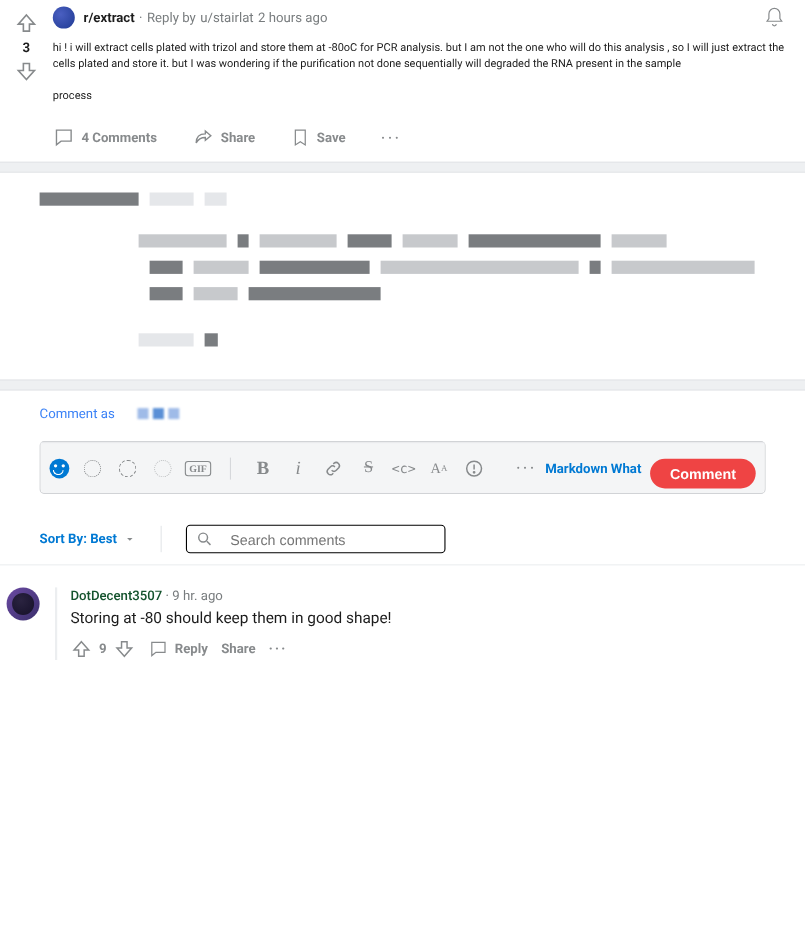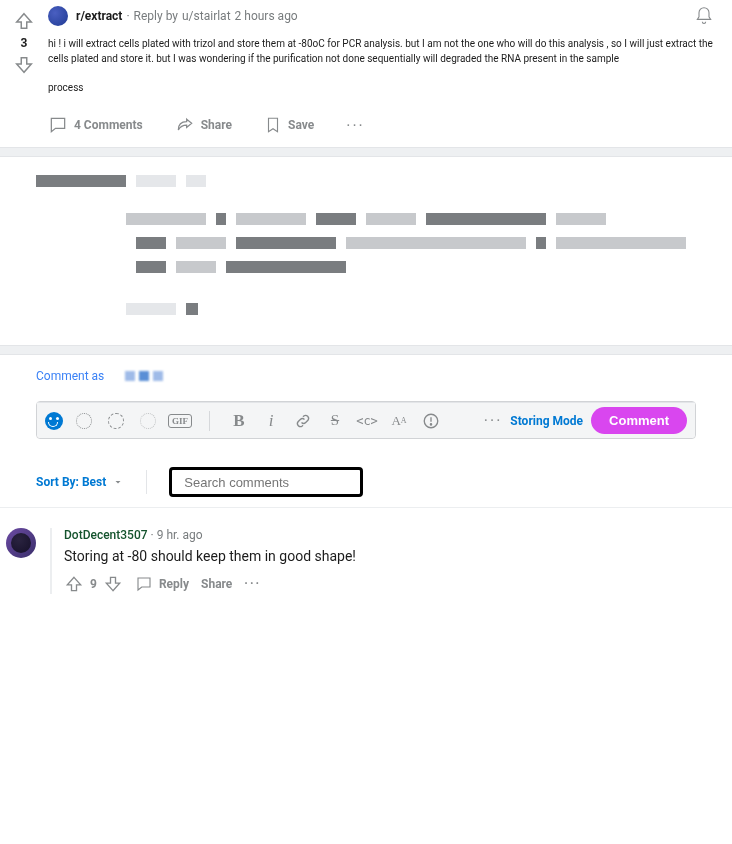--- a/index.html
+++ b/index.html
@@ -41,25 +41,25 @@
 .tb-icon.smiley::after{content:"";position:absolute;width:8px;height:4px;border:1.5px solid #fff;border-top:none;border-radius:0 0 8px 8px;bottom:3px;left:3px;}
 .tb-dotted { width:16px;height:16px;border:1.5px dotted #878a8c;border-radius:50%; }
 .tb-gif { font-size:9px;font-weight:700;border:1.5px solid #878a8c;border-radius:3px;padding:1px 3px;color:#878a8c; }
 .tb-sep { width:1px; height:20px; background:#d6d8db; margin:0 8px; }
 .tb-b { font-weight:700; font-size:17px; color:#878a8c; }
 .tb-i { font-style:italic; font-size:17px; color:#878a8c; }
 .tb-s { text-decoration:line-through; font-size:15px; color:#878a8c; }
 .tb-c { font-size:12px; color:#878a8c; font-family:monospace; }
 .tb-right { margin-left: auto; display: flex; align-items: center; gap: 8px; }
 .md-mode { font-size: 12px; font-weight: 700; color: #0079d3; cursor: pointer; }
-.comment-btn { background: #d946ef; color: #fff; font-size: 13px; font-weight: 700; border: none; border-radius: 18px; padding: 6px 18px; cursor: pointer; }
+.comment-btn { background: #ef4444; color: #fff; font-size: 13px; font-weight: 700; border: none; border-radius: 18px; padding: 6px 18px; cursor: pointer; margin-top: 10px; }
 .sort-row { display: flex; align-items: center; gap: 22px; padding: 10px 36px; border-bottom: 1px solid #eceef0; }
 .sort-label { font-size: 12px; font-weight: 700; color: #0079d3; display:flex; align-items:center; gap:6px; cursor:pointer;}
 .sep-v { width:1px; height:24px; background:#e3e5e8; }
-.search-box { display: flex; align-items: center; border: 3px solid #000000; border-radius: 4px; padding: 4px 8px; gap: 4px; width: 194px; }
+.search-box { display: flex; align-items: center; border: 1px solid #000000; border-radius: 4px; padding: 4px 8px; gap: 15px; width: 236px; }
 .search-box input { border: none; outline: none; font-size: 13px; flex:1; }
 .comment { display: flex; padding: 20px 8px 10px 8px; gap: 10px; }
 .avatar { width: 30px; height: 30px; border-radius: 50%; background: linear-gradient(135deg,#6b4aa3,#3a2f6b); flex-shrink: 0; position:relative; margin-left:-2px;}
 .avatar::after{content:"";position:absolute;inset:5px;background:radial-gradient(circle at 40% 35%,#2a2340,#151028);border-radius:50%;}
 .c-body { flex:1; border-left: 2px solid #eceef0; padding-left: 12px; margin-left:4px;}
 .c-meta { font-size: 12px; color: #787c7e; margin-bottom: 6px; }
 .c-user { font-weight: 500; color: #14532d; }
 .c-text { font-size: 14px; color: #1c1c1c; margin-bottom: 10px; }
 .c-actions { display: flex; align-items: center; gap: 12px; color: #878a8c; font-size: 12px; font-weight: 700; }
 .c-actions .vc { display:flex; align-items:center; gap:6px; }
@@ -194,21 +194,21 @@
         <div class="tb-icon">
             <svg width="18" height="18" viewBox="0 0 24 24" fill="none" stroke="#878a8c" stroke-width="1.8">
               <circle cx="12" cy="12" r="9"></circle>
               <path d="M12 7v6"></path>
               <circle cx="12" cy="16.5" r=".8" fill="#878a8c"></circle>
             </svg>
           </div>
       </div>
       <div class="tb-right">
         <span class="dots">···</span>
-        <span class="md-mode">Storing Mode</span>
+        <span class="md-mode">Markdown What</span>
         <button class="comment-btn">Comment</button>
       </div>
     </div>
   </div>
 </div>
 
 <div class="sort-row">
   <div class="sort-label">
     <span>Sort By: Best</span>
     <svg width="12" height="12" viewBox="0 0 24 24" fill="#878a8c">

